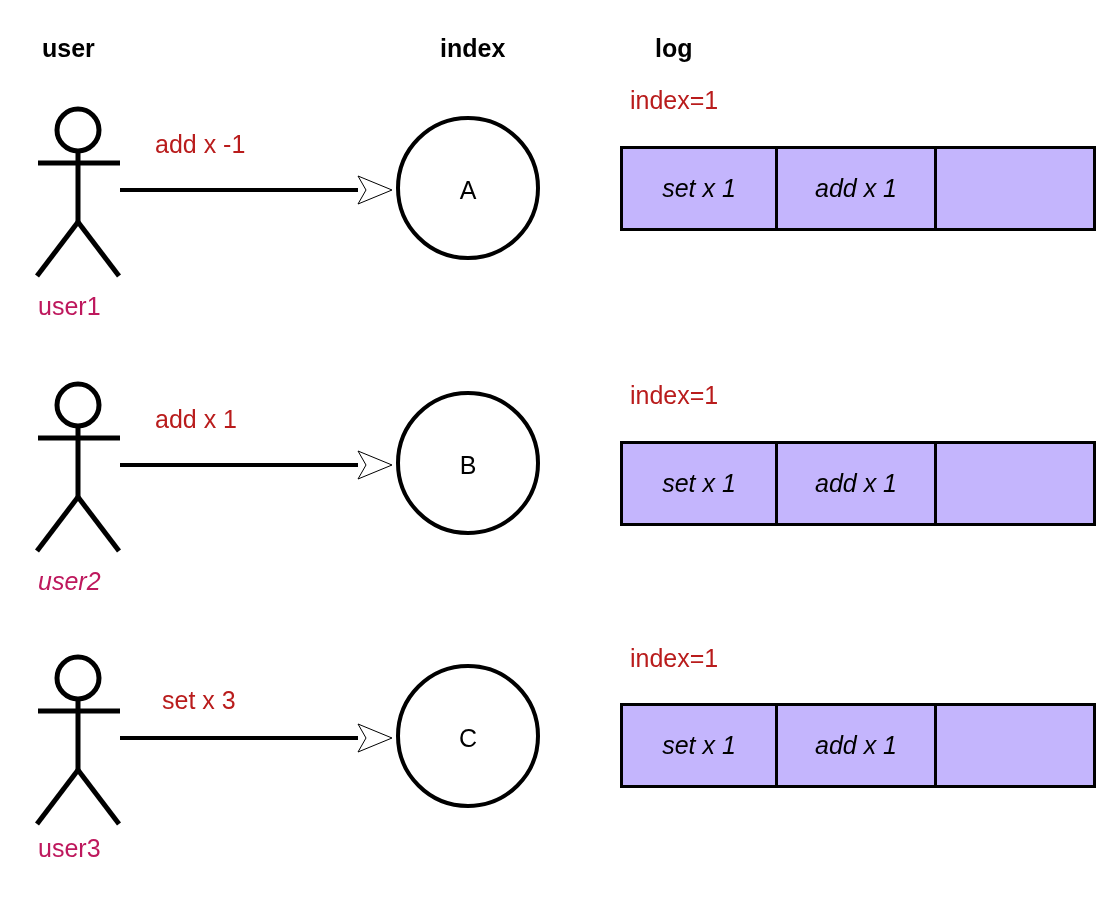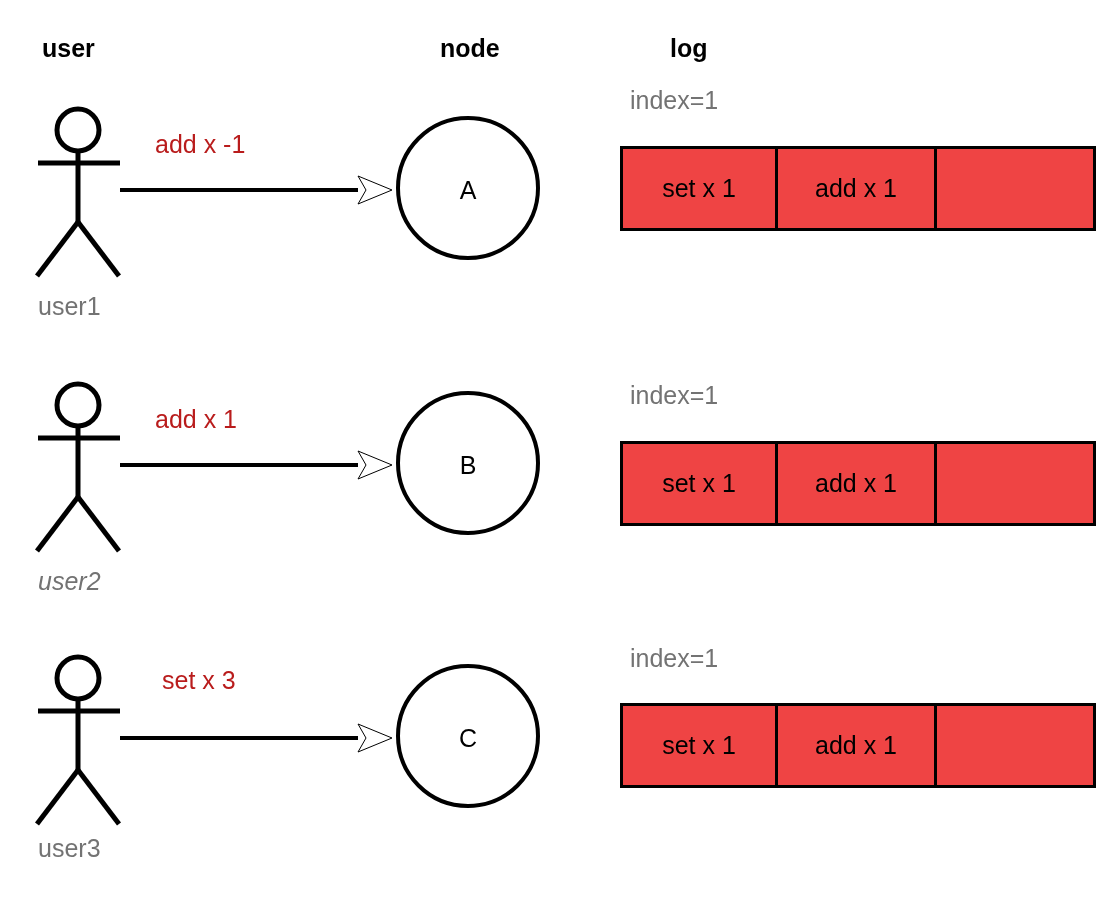--- a/index.html
+++ b/index.html
@@ -24,21 +24,21 @@
     font-size: 25px;
     font-weight: bold;
     color: #000000;
     white-space: nowrap;
     line-height: 1;
     text-align: center;
   }
   .actor-label {
     position: absolute;
     font-size: 25px;
-    color: #737373;
+    color: #be185d;
     white-space: nowrap;
     line-height: 1;
   }
   .edge-label {
     position: absolute;
     font-size: 25px;
     color: #b91c1c;
     white-space: nowrap;
     line-height: 1;
   }
@@ -47,30 +47,31 @@
     font-size: 25px;
     color: #000000;
     white-space: nowrap;
     line-height: 1;
     text-align: center;
     transform: translate(-50%, -50%);
   }
   .index-label {
     position: absolute;
     font-size: 25px;
-    color: #737373;
+    color: #b91c1c;
     white-space: nowrap;
     line-height: 1;
   }
   .log-table {
     position: absolute;
     display: flex;
     border: 3px solid #000000;
     box-sizing: border-box;
-    background: #ef4444;
+    background: #c4b5fd;
+    font-style: italic;
   }
   .log-cell {
     box-sizing: border-box;
     display: flex;
     align-items: center;
     justify-content: center;
     font-size: 25px;
     color: #000000;
     border-right: 3px solid #000000;
     height: 100%;
@@ -107,22 +108,22 @@
     fill: #000000;
     stroke: none;
   }
 </style>
 </head>
 <body>
 
 <div id="canvas">
 
   <div class="col-header" style="left:42px; top:36px;">user</div>
-  <div class="col-header" style="left:440px; top:36px;">node</div>
-  <div class="col-header" style="left:670px; top:36px;">log</div>
+  <div class="col-header" style="left:440px; top:36px;">index</div>
+  <div class="col-header" style="left:655px; top:36px;">log</div>
 
   <div>
 
     <svg class="fig" style="left:0px; top:0px;" width="180" height="300">
       <circle class="head-stroke" cx="78" cy="130" r="21"></circle>
       <line class="stick-stroke" x1="78" y1="151" x2="78" y2="222"></line>
       <line class="stick-stroke" x1="38" y1="163" x2="120" y2="163"></line>
       <line class="stick-stroke" x1="78" y1="222" x2="37" y2="276"></line>
       <line class="stick-stroke" x1="78" y1="222" x2="119" y2="276"></line>
     </svg>
@@ -185,21 +186,21 @@
       <line class="stick-stroke" x1="38" y1="163" x2="120" y2="163"></line>
       <line class="stick-stroke" x1="78" y1="222" x2="37" y2="276"></line>
       <line class="stick-stroke" x1="78" y1="222" x2="119" y2="276"></line>
     </svg>
     <div class="actor-label" style="left:38px; top:836px;">user3</div>
 
     <svg class="fig" style="left:110px; top:708px;" width="280" height="70">
       <line class="arrow-stroke" x1="10" y1="30" x2="248" y2="30"></line>
       <polygon class="arrowhead" points="248,16 282,30 248,44 256,30"></polygon>
     </svg>
-    <div class="edge-label" style="left:162px; top:668px;">set x 3</div>
+    <div class="edge-label" style="left:162px; top:688px;">set x 3</div>
 
     <svg class="fig" style="left:390px; top:658px;" width="160" height="160">
       <circle class="node-stroke" cx="78" cy="78" r="70"></circle>
     </svg>
     <div class="node-letter" style="left:468px; top:738px;">C</div>
 
     <div class="index-label" style="left:630px; top:646px;">index=1</div>
     <div class="log-table" style="left:620px; top:703px; width:476px; height:85px;">
       <div class="log-cell" style="width:157px;">set x 1</div>
       <div class="log-cell" style="width:161px;">add x 1</div>

